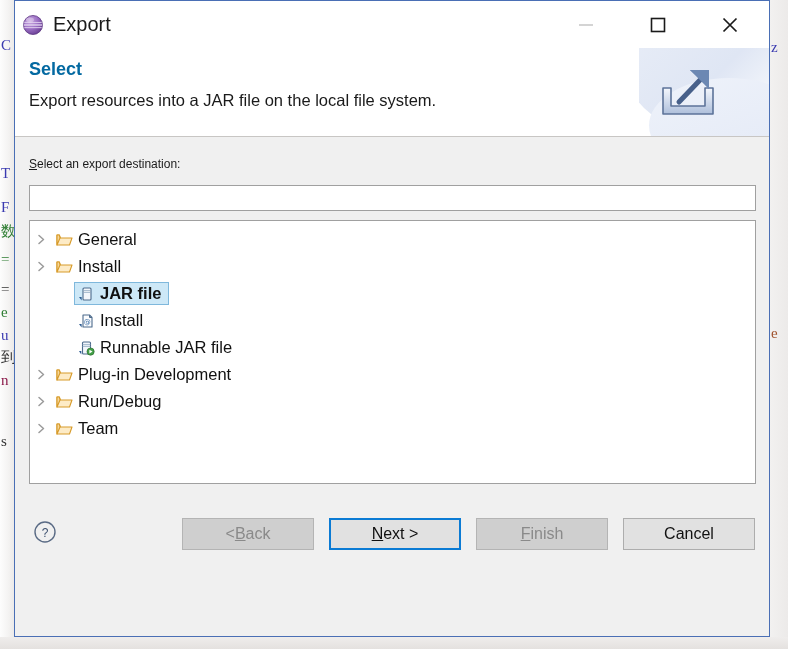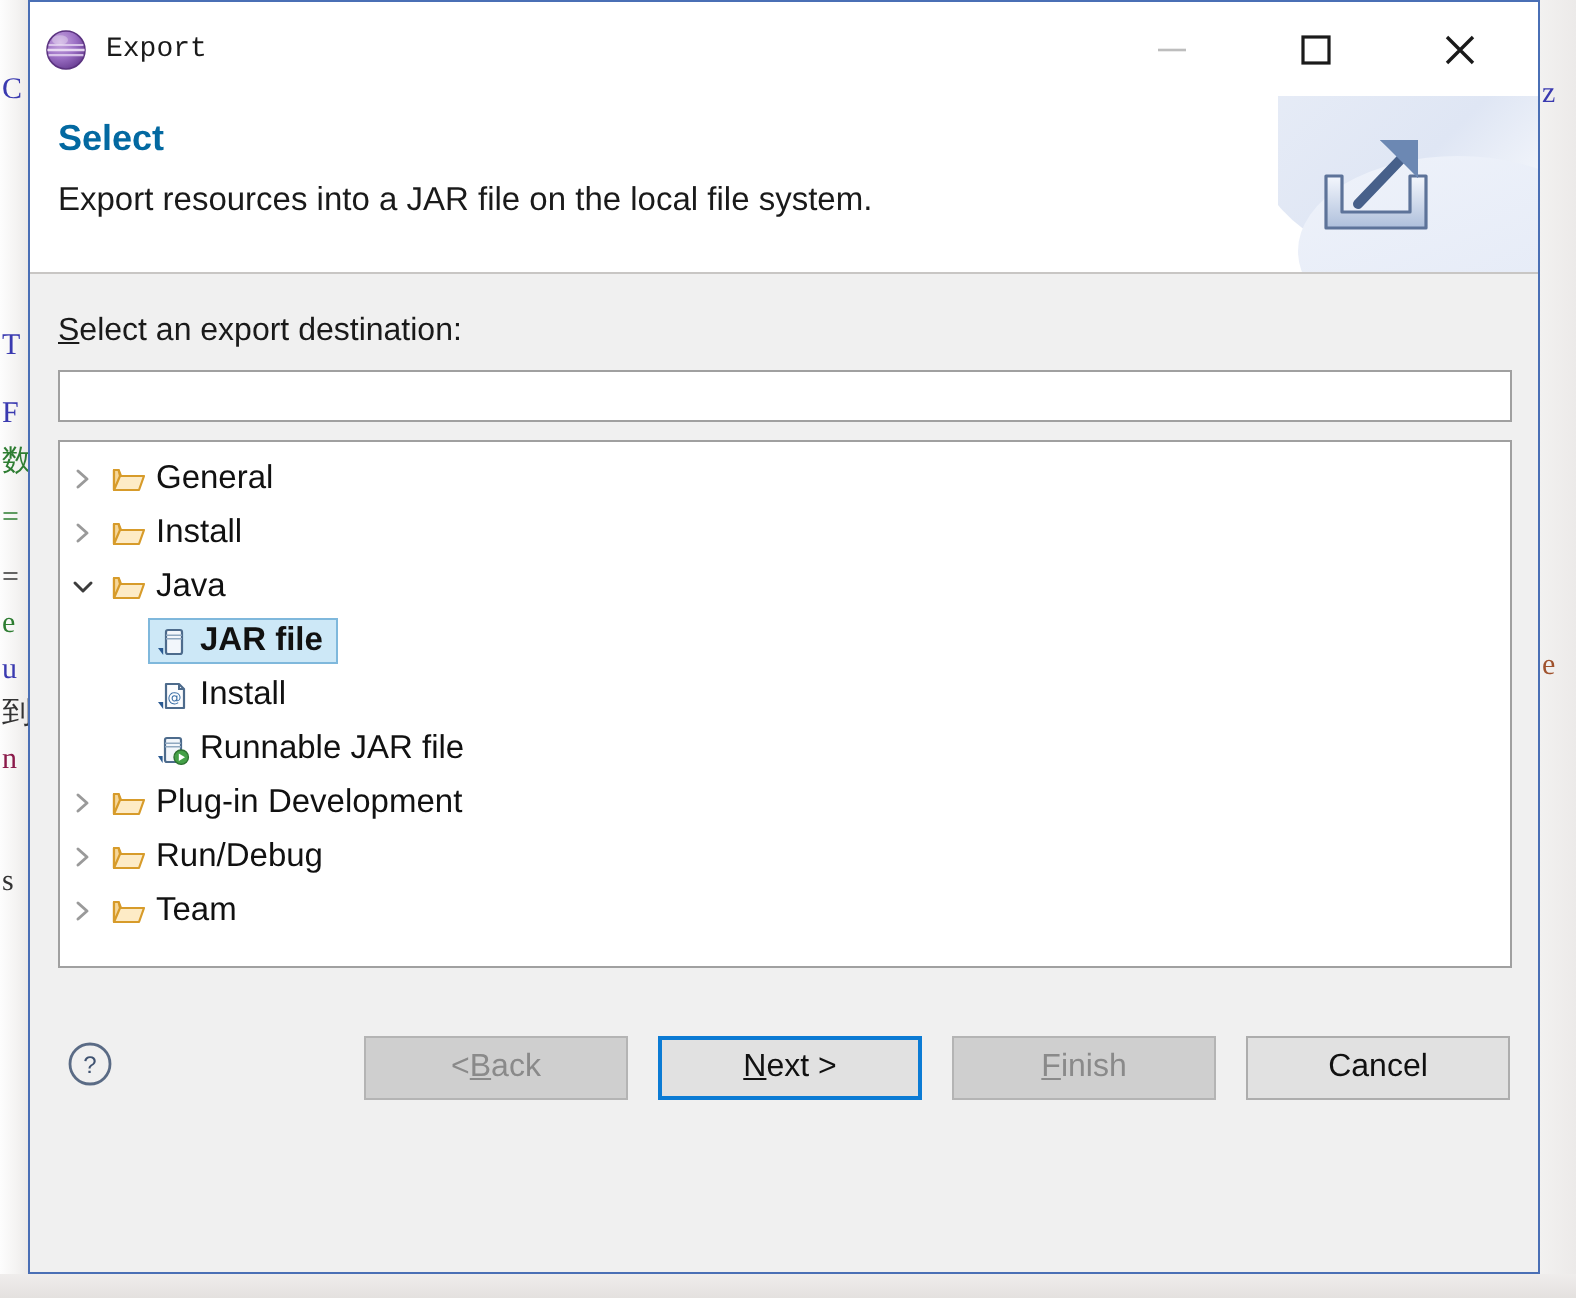--- a/index.html
+++ b/index.html
@@ -76,23 +76,23 @@
   }
   #title-icon {
     margin-left: 7px;
     width: 22px;
     height: 22px;
     flex: none;
     position: relative;
   }
   #title-text {
     margin-left: 9px;
-    font-size: 14px;
+    font-size: 20px;
     color: #1a1a1a;
-    font-family: Liberation Mono, monospace;
+    font-family: Liberation Sans, sans-serif;
   }
   #window-controls {
     position: absolute;
     right: 0;
     top: 0;
     height: 47px;
     display: flex;
     align-items: center;
   }
   .wctl {
@@ -171,21 +171,21 @@
   
   #body {
     flex: 1;
     background: #f0f0f0;
     position: relative;
   }
   #dest-label {
     position: absolute;
     left: 14px;
     top: 20px;
-    font-size: 16px;
+    font-size: 12px;
     color: #1a1a1a;
   }
   .mnem { text-decoration: underline; }
   #dest-input {
     position: absolute;
     left: 14px;
     top: 48px;
     width: 727px;
     height: 26px;
     box-sizing: border-box;
@@ -448,36 +448,20 @@
           <span class="ticon">
             <svg width="17" height="15" viewBox="0 0 17 15">
               <path d="M1 3 L1 13 L13.5 13 L16 6 L4.5 6 L3.3 3 Z" fill="#fdebc6" stroke="#d79b2a" stroke-width="1.1" stroke-linejoin="round"></path>
               <path d="M1 3 L1 13 L4 6 L3.3 3 Z" fill="#f6d79a" stroke="#d79b2a" stroke-width="1.1" stroke-linejoin="round"></path>
             </svg>
           </span>
           <span class="tlabel">Install</span>
         </span>
       </div>
 
-      <div class="tree-row">
-        <span class="tw">
-          <svg width="11" height="9" viewBox="0 0 11 9">
-              <path d="M1.5 2.5 L5.5 6.5 L9.5 2.5" fill="none" stroke="#3c3c3c" stroke-width="1.5" stroke-linecap="round" stroke-linejoin="round"></path>
-            </svg>
-        </span>
-        <span class="plain-wrap">
-          <span class="ticon">
-            <svg width="17" height="15" viewBox="0 0 17 15">
-              <path d="M1 3 L1 13 L13.5 13 L16 6 L4.5 6 L3.3 3 Z" fill="#fdebc6" stroke="#d79b2a" stroke-width="1.1" stroke-linejoin="round"></path>
-              <path d="M1 3 L1 13 L4 6 L3.3 3 Z" fill="#f6d79a" stroke="#d79b2a" stroke-width="1.1" stroke-linejoin="round"></path>
-            </svg>
-          </span>
-          <span class="tlabel">Java</span>
-        </span>
-      </div>
 
       <div class="tree-row level2">
         <span class="tw"></span>
         <span class="sel-wrap">
           <span class="ticon">
             <svg width="17" height="16" viewBox="0 0 17 16">
               <rect x="5" y="2" width="8" height="12" rx="1" fill="#f2f6fb" stroke="#4d6b8c" stroke-width="1.1"></rect>
               <path d="M5 4.6 H13 M5 6.4 H13" stroke="#8fa8c0" stroke-width="0.8"></path>
               <path d="M1 11 L3.6 11 L3.6 14.5 Z" fill="#2a5a92"></path>
             </svg>

